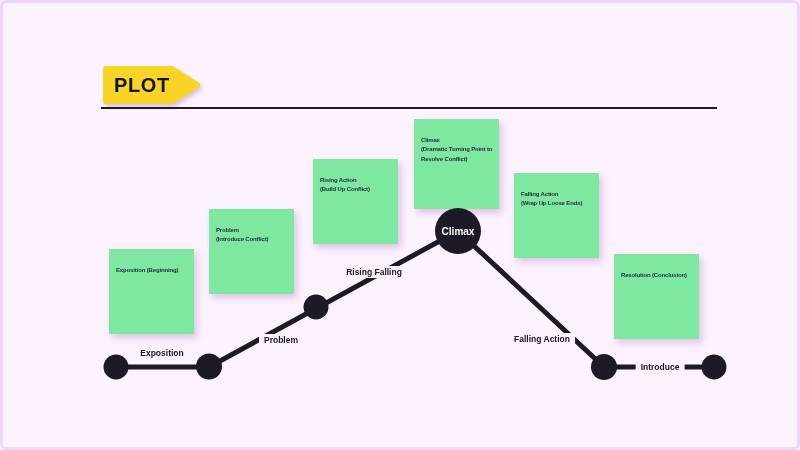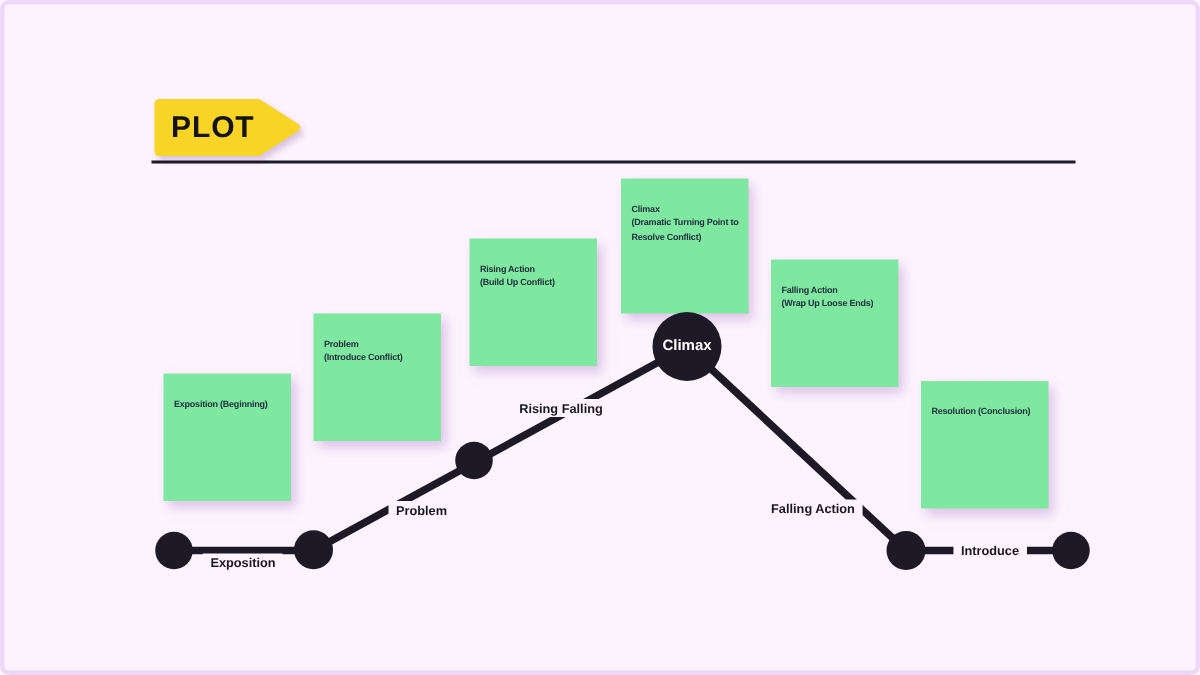--- a/index.html
+++ b/index.html
@@ -45,21 +45,21 @@
   .arc-svg{position:absolute;left:0;top:0;pointer-events:none;}
   .arc-svg line{stroke:var(--ink,#1d1926);stroke-width:5;stroke-linecap:round;}
   .arc-svg circle{fill:var(--ink,#1d1926);pointer-events:all;}
   
   .arc-label{
     position:absolute;transform:translate(-50%,-50%);
     background:var(--background,#fdf3fe);
     padding:1px 5px;white-space:nowrap;
     font-size:8.5px;font-weight:600;color:#191722;
   }
-  .label-exposition{left:159px;top:372px;}
+  .label-exposition{left:159px;top:350px;}
   .label-problem{left:278px;top:337px;}
   .label-rising{left:371px;top:269px;}
   .label-falling{left:539px;top:296px;margin-top:40px;}
   .label-resolution{left:657px;top:364px;}
   .label-climax{
     position:absolute;left:455px;top:228px;transform:translate(-50%,-50%);
     font-size:10px;font-weight:bold;color:#ffffff;white-space:nowrap;
     background:none;padding:0;
   }
 </style>

